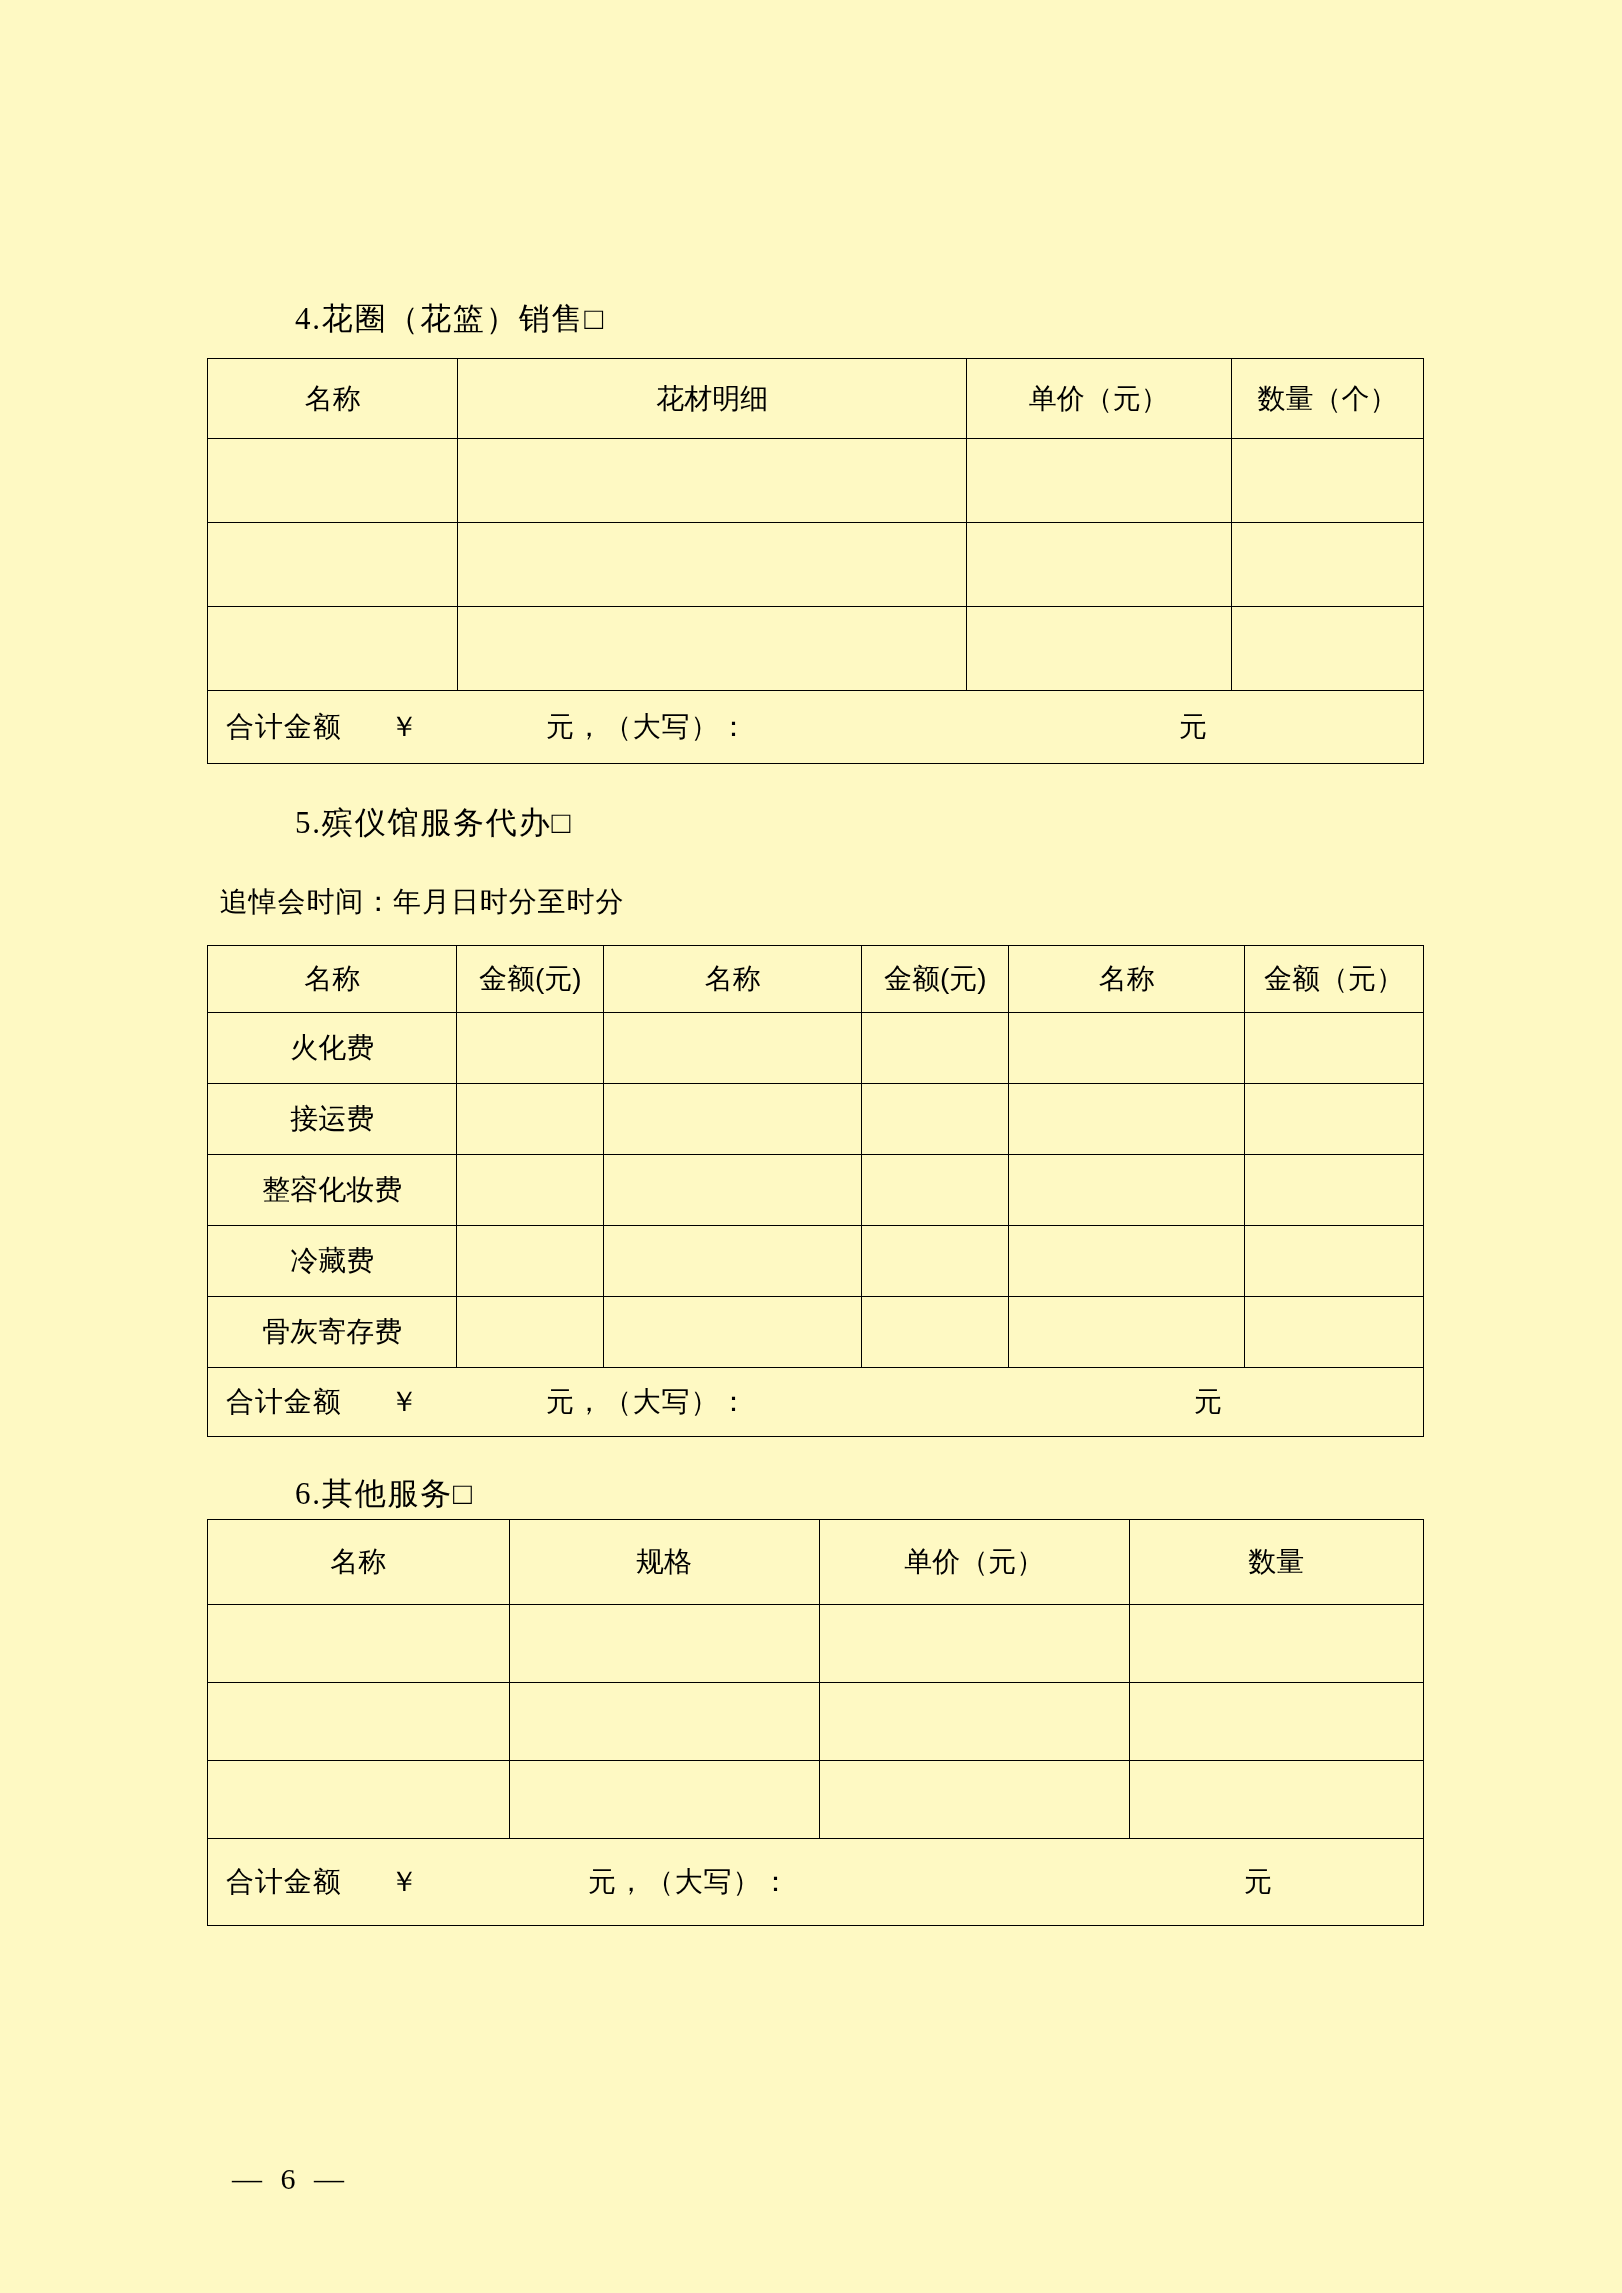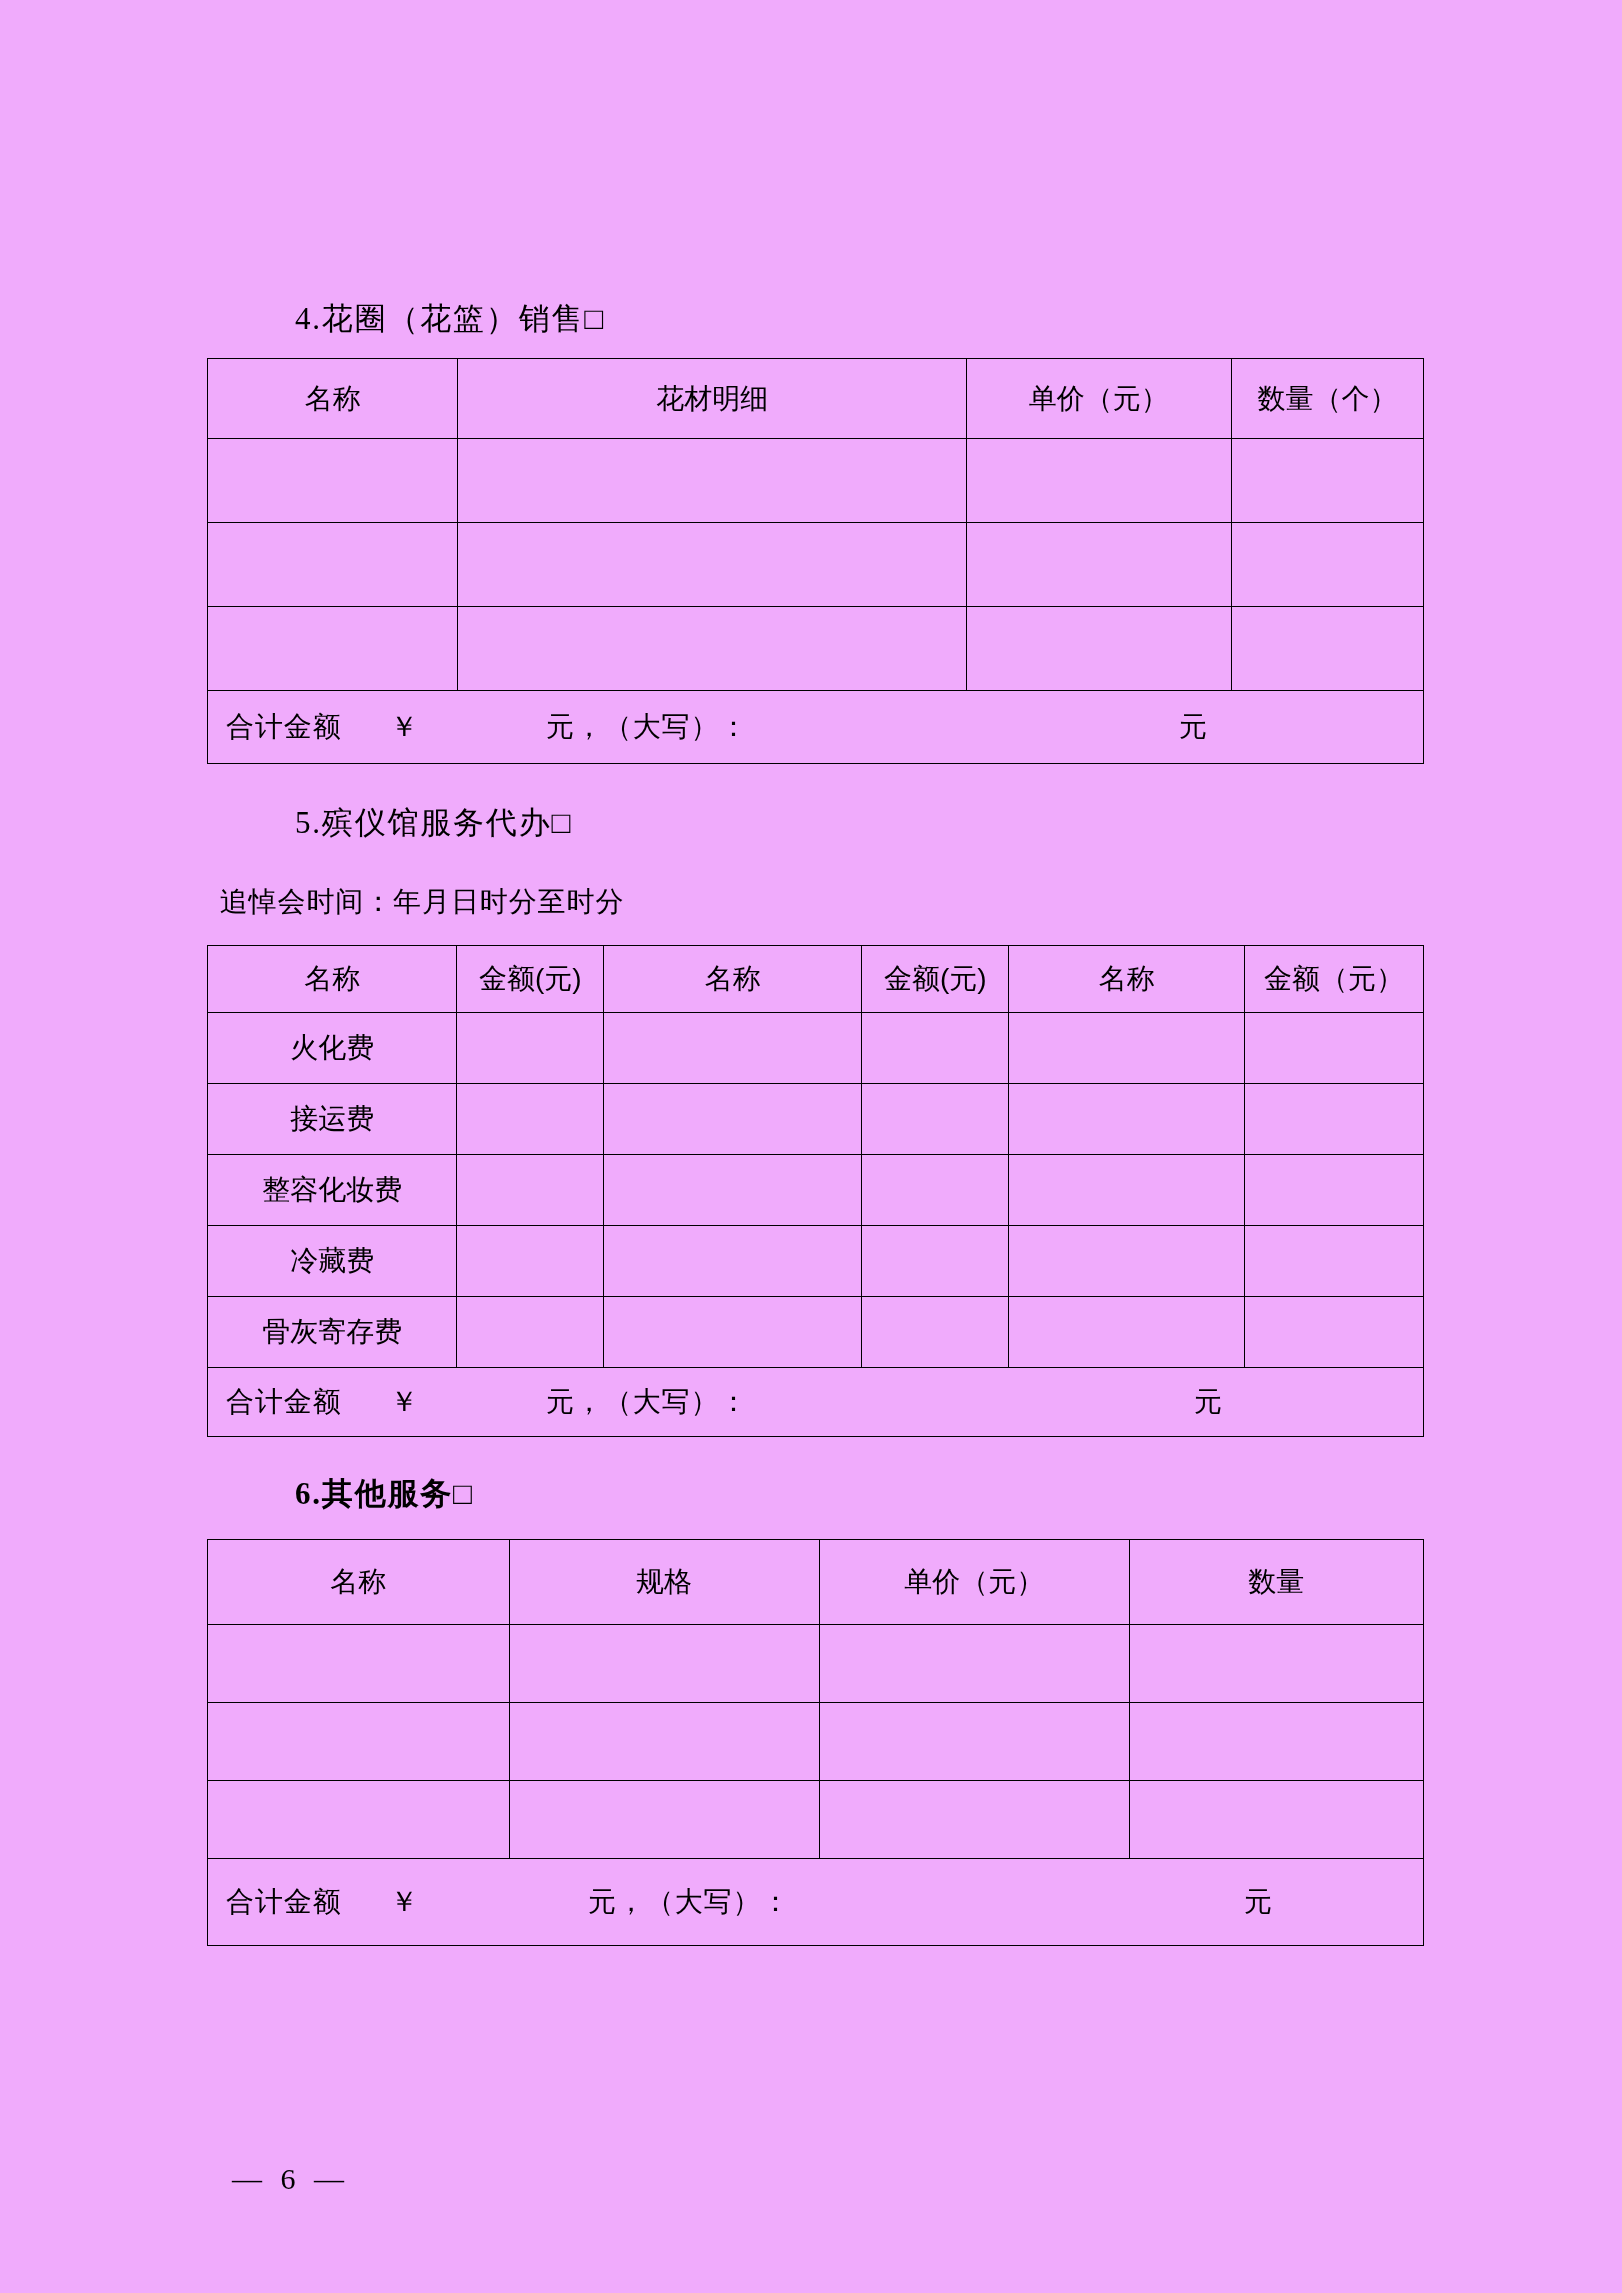--- a/index.html
+++ b/index.html
@@ -5,34 +5,34 @@
   * { margin:0; padding:0; box-sizing:border-box; }
   html,body { background:#ffffff; }
   body {
     font-family:"Liberation Serif","DejaVu Serif",serif;
     color:#000;
   }
   .page {
     position:relative;
     width:1623px;
     height:2294px;
-    background:#f0abfc;
+    background:#fef9c3;
     overflow:hidden;
   }
   .content { padding:0 199px 0 207px; }
 
   .sec-title {
     font-size:31px;
     font-weight:400;
     margin-left:88px;
     letter-spacing:1.8px;
   }
   .title-4 { padding-top:298px; margin-bottom:18px; }
   .title-5 { margin-top:38px; }
-  .title-6 { margin-top:36px; margin-bottom:24px;font-weight:bold; }
+  .title-6 { margin-top:36px; margin-bottom:4px; }
 
   .para {
     font-size:28px;
     margin:27px 0 0 12.7px;
     letter-spacing:0.9px;
   }
   .para-time { margin-top:39px; margin-bottom:23.6px; }
 
   table.tbl {
     width:100%;

